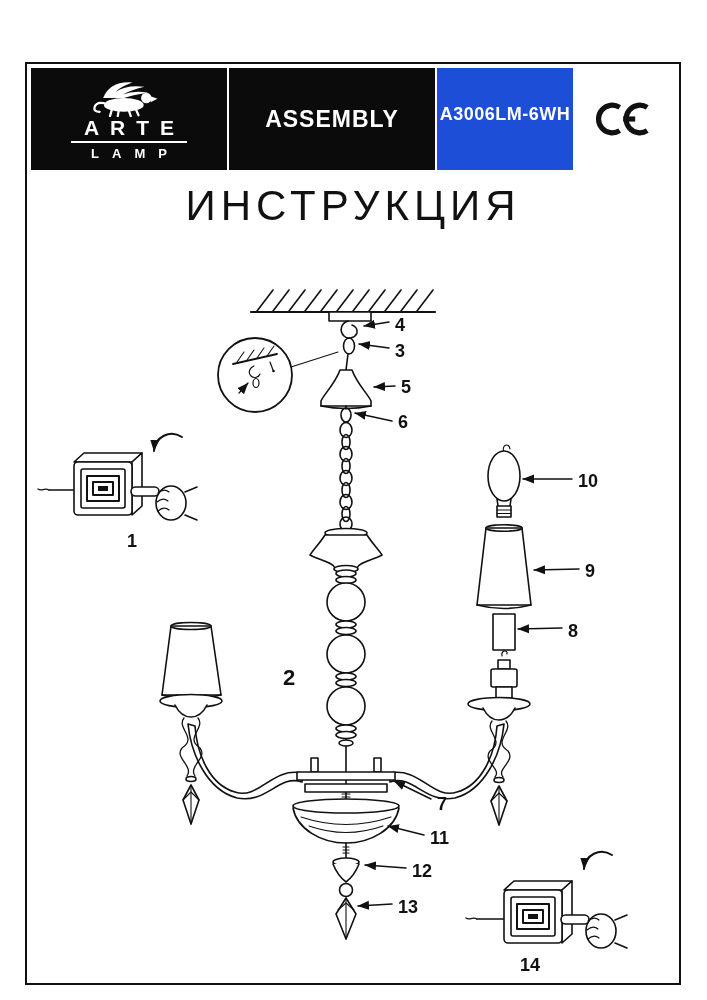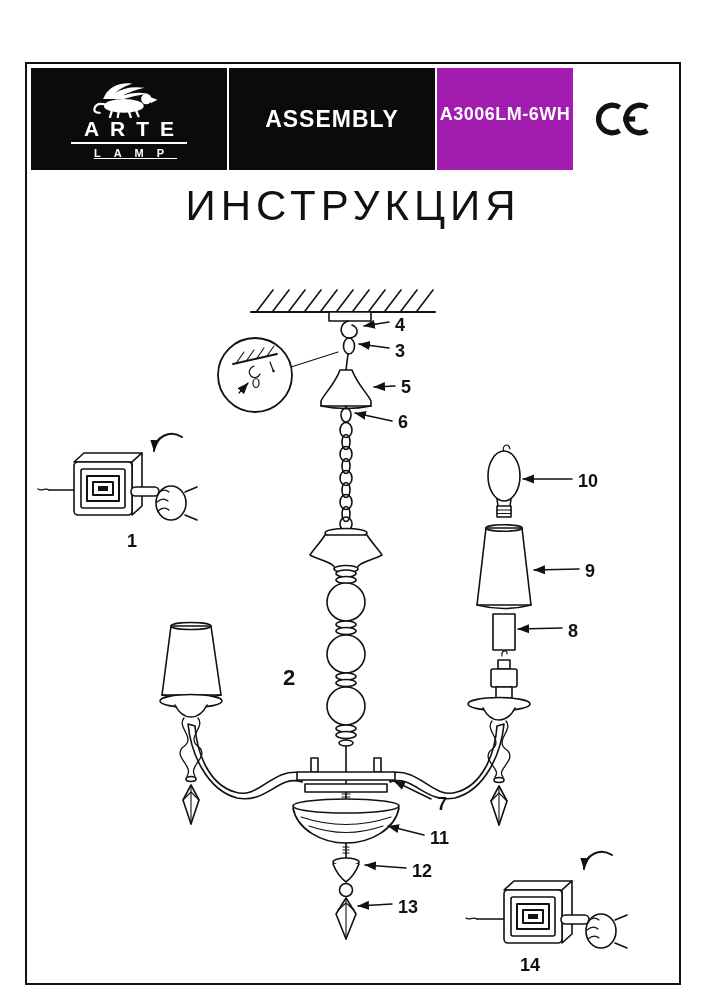--- a/index.html
+++ b/index.html
@@ -4,25 +4,25 @@
 <style>
   html,body{margin:0;padding:0;background:#ffffff;}
   .page{position:relative;width:707px;height:1000px;background:#fff;
         font-family:"Liberation Sans",sans-serif;color:#111;overflow:hidden;}
   .frame{position:absolute;left:25px;top:62px;width:652px;height:919px;border:2px solid #111;background:#fff;}
   .header{position:absolute;left:4px;top:4px;width:644px;height:102px;display:flex;}
   .logo-sec{width:196px;background:#0b0b0b;border-right:2px solid #fff;display:flex;flex-direction:column;
             align-items:center;justify-content:center;color:#fff;}
   .brand-line1{font-size:21px;font-weight:bold;letter-spacing:11px;padding-left:11px;line-height:1;}
   .brand-rule{width:116px;height:2px;background:#fff;margin:3px 0 4px 0;}
-  .brand-line2{font-size:11px;font-weight:bold;letter-spacing:13px;padding-left:13px;line-height:1;text-decoration:underline;}
+  .brand-line2{font-size:13px;font-weight:bold;letter-spacing:13px;padding-left:13px;line-height:1;}
   .mid-sec{width:206px;background:#0b0b0b;border-right:2px solid #fff;display:flex;flex-direction:row;
            align-items:center;justify-content:center;color:#fff;font-weight:bold;font-size:23px;
            letter-spacing:1px;line-height:1.4;text-align:center;}
-  .model-sec{width:136px;background:#a21caf;color:#fff;display:flex;align-items:flex-start;justify-content:center;
+  .model-sec{width:136px;background:#1d4ed8;color:#fff;display:flex;align-items:flex-start;justify-content:center;
              font-weight:bold;font-size:18px;letter-spacing:.5px;padding-top:36px;}
   .ce-sec{flex:1;background:#fff;display:flex;align-items:center;justify-content:center;}
   .doc-title{position:absolute;top:118px;left:0;width:100%;text-align:center;
              font-size:42px;font-weight:400;letter-spacing:5px;}
   .diagram{position:absolute;top:176px;left:0;width:652px;height:741px;}
   .callout{font-family:"Liberation Sans",sans-serif;font-weight:bold;font-size:18px;fill:#111;stroke:none;}
   .callout-big{font-size:22px;}
 </style>
 </head>
 <body>

